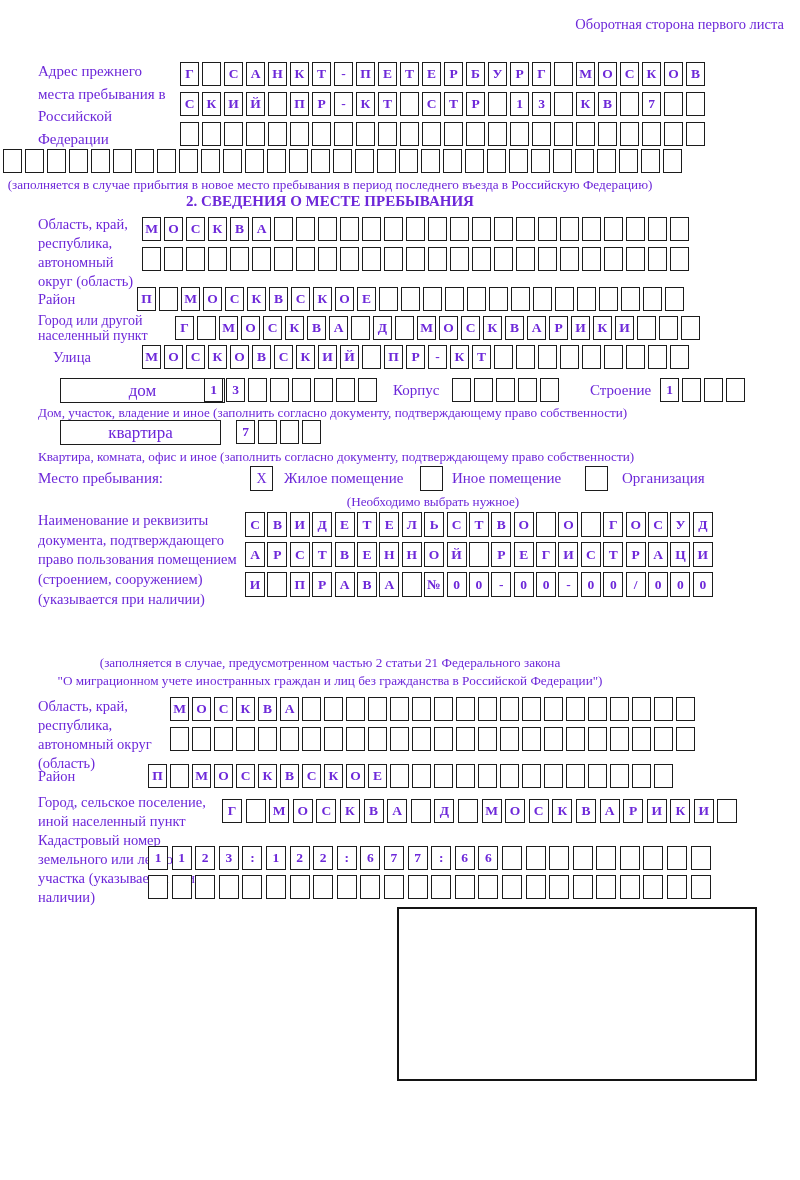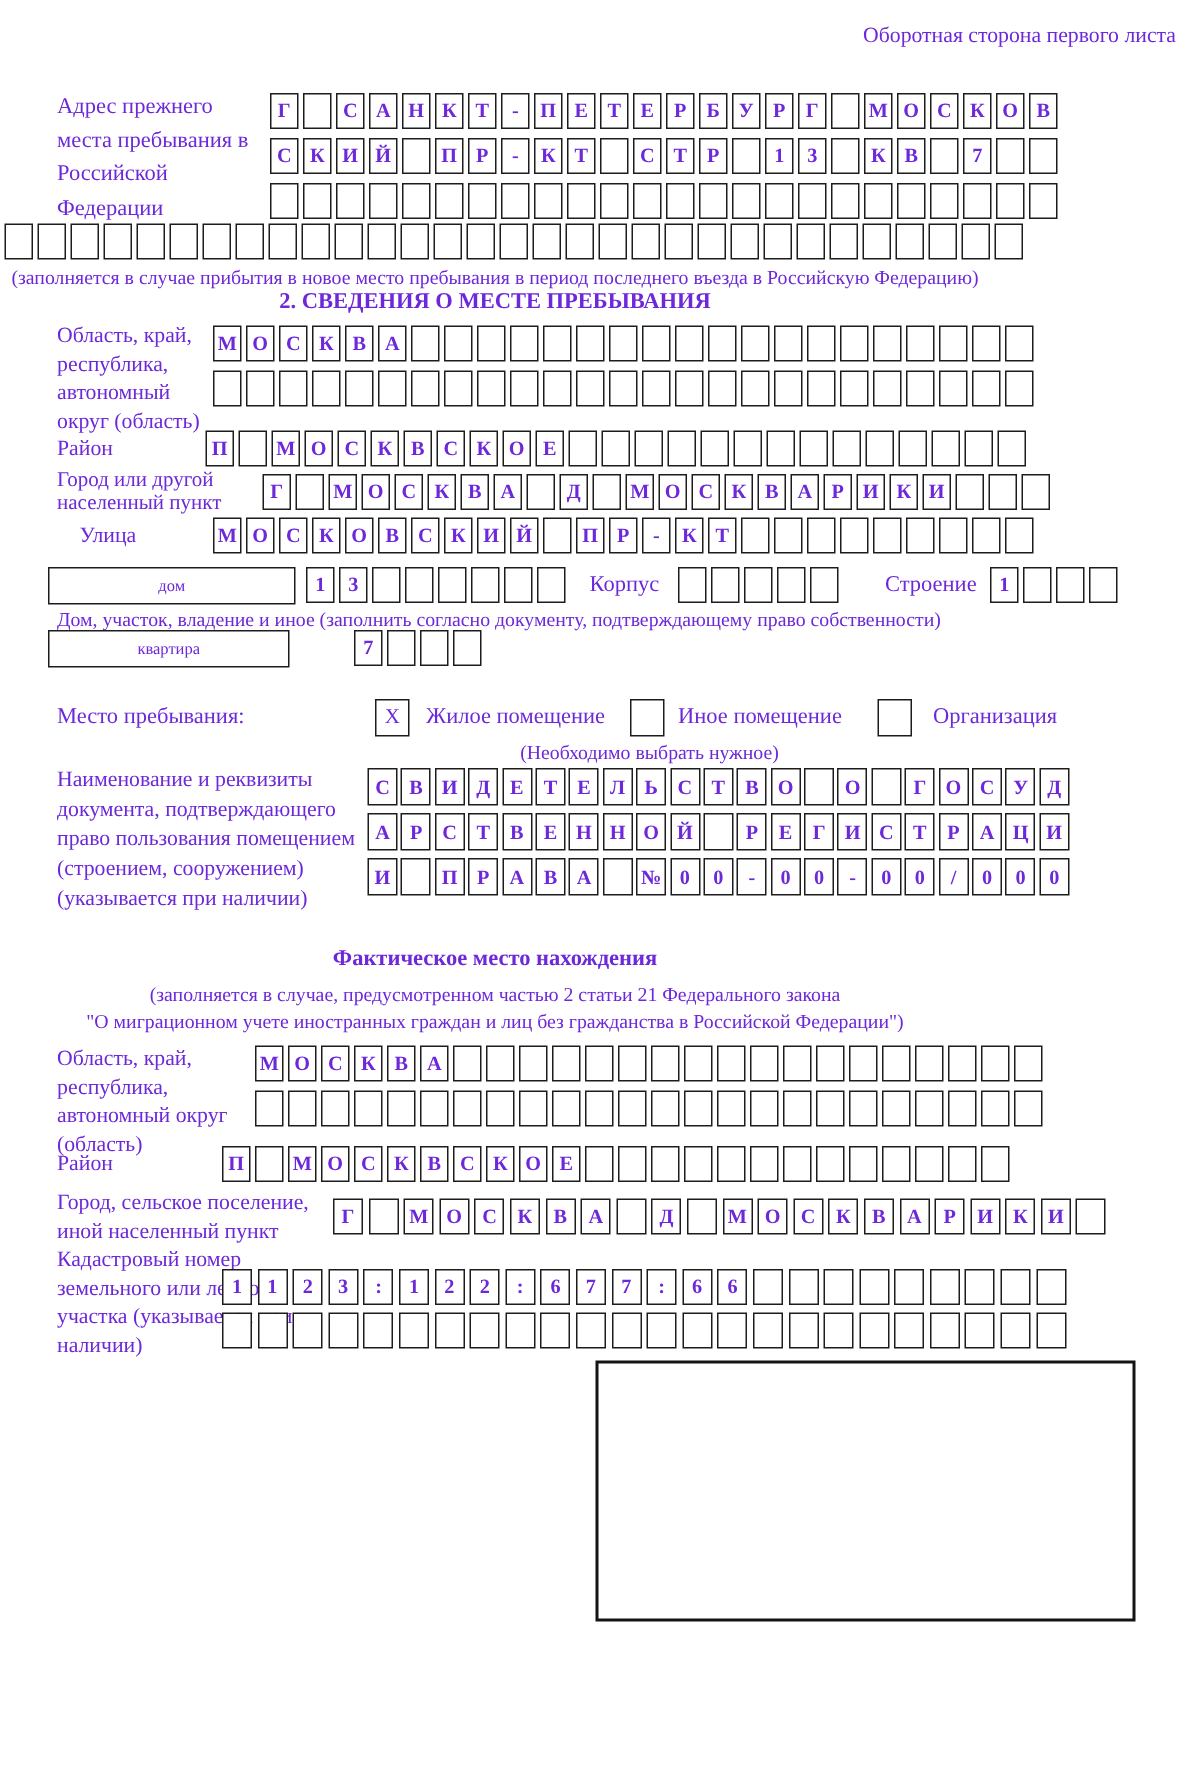--- a/index.html
+++ b/index.html
@@ -18,21 +18,21 @@
   .boxrow.doc{gap:2.4px}
   .boxrow.doc .cbox{width:20px;height:25px;}
   .boxrow.wide{gap:3.6px}
   .boxrow.wide .cbox{width:20px;}
   .chkbox{
     width:23px;height:25px;box-sizing:border-box;border:1.6px solid #1c1c1c;
     display:flex;align-items:center;justify-content:center;font-size:14px;background:#fff;
   }
   .bigbox{
     box-sizing:border-box;border:1.6px solid #1c1c1c;height:25px;background:#fff;
-    display:flex;align-items:center;justify-content:center;font-size:11px;
+    display:flex;align-items:center;justify-content:center;font-size:17px;margin-left:28px;
   }
   .caption{font-size:13.2px;line-height:17px;}
   .center{left:0;width:660px;text-align:center;}
   .heading{font-weight:bold;font-size:15px;}
   .stampbox{box-sizing:border-box;border:2px solid #141414;background:#fff;}
 </style>
 </head>
 <body>
 
 <div class="page">
@@ -325,20 +325,21 @@
     </div>
   <div class="abs caption" style="top:404px;left:38px;">Дом, участок, владение и иное (заполнить согласно документу, подтверждающему право собственности)</div>
 
   <div class="abs bigbox" style="top:420px;left:32px;width:161px;">квартира</div>
   <div class="abs boxrow" style="top:420px;left:236px;">
       <span class="cbox">7</span>
       <span class="cbox"></span>
       <span class="cbox"></span>
       <span class="cbox"></span>
     </div>
+  <div class="abs caption" style="top:448px;left:38px;">Квартира, комната, офис и иное (заполнить согласно документу, подтверждающему право собственности)</div>
 
   <div class="abs lbl" style="top:469px;left:38px;font-size:15px;">Место пребывания:</div>
   <div class="abs chkbox" style="top:466px;left:250px;">X</div>
   <div class="abs lbl" style="top:469px;left:284px;font-size:15px;">Жилое помещение</div>
   <div class="abs chkbox" style="top:466px;left:420px;"></div>
   <div class="abs lbl" style="top:469px;left:452px;font-size:15px;">Иное помещение</div>
   <div class="abs chkbox" style="top:466px;left:585px;"></div>
   <div class="abs lbl" style="top:469px;left:622px;font-size:15px;">Организация</div>
   <div class="abs caption" style="top:493px;left:433px;transform:translateX(-50%);">(Необходимо выбрать нужное)</div>
 
@@ -406,21 +407,20 @@
       <span class="cbox">0</span>
       <span class="cbox">-</span>
       <span class="cbox">0</span>
       <span class="cbox">0</span>
       <span class="cbox">/</span>
       <span class="cbox">0</span>
       <span class="cbox">0</span>
       <span class="cbox">0</span>
     </div>
 
-  <div class="abs heading center" style="top:631px;">Фактическое место нахождения</div>
   <div class="abs caption center" style="top:654px;">(заполняется в случае, предусмотренном частью 2 статьи 21 Федерального закона</div>
   <div class="abs caption center" style="top:672px;">"О миграционном учете иностранных граждан и лиц без гражданства в Российской Федерации")</div>
 
   <div class="abs lbl" style="top:697px;left:38px;width:130px;">Область, край, республика, автономный округ (область)</div>
   <div class="abs boxrow" style="top:697px;left:170px;">
       <span class="cbox">М</span>
       <span class="cbox">О</span>
       <span class="cbox">С</span>
       <span class="cbox">К</span>
       <span class="cbox">В</span>

